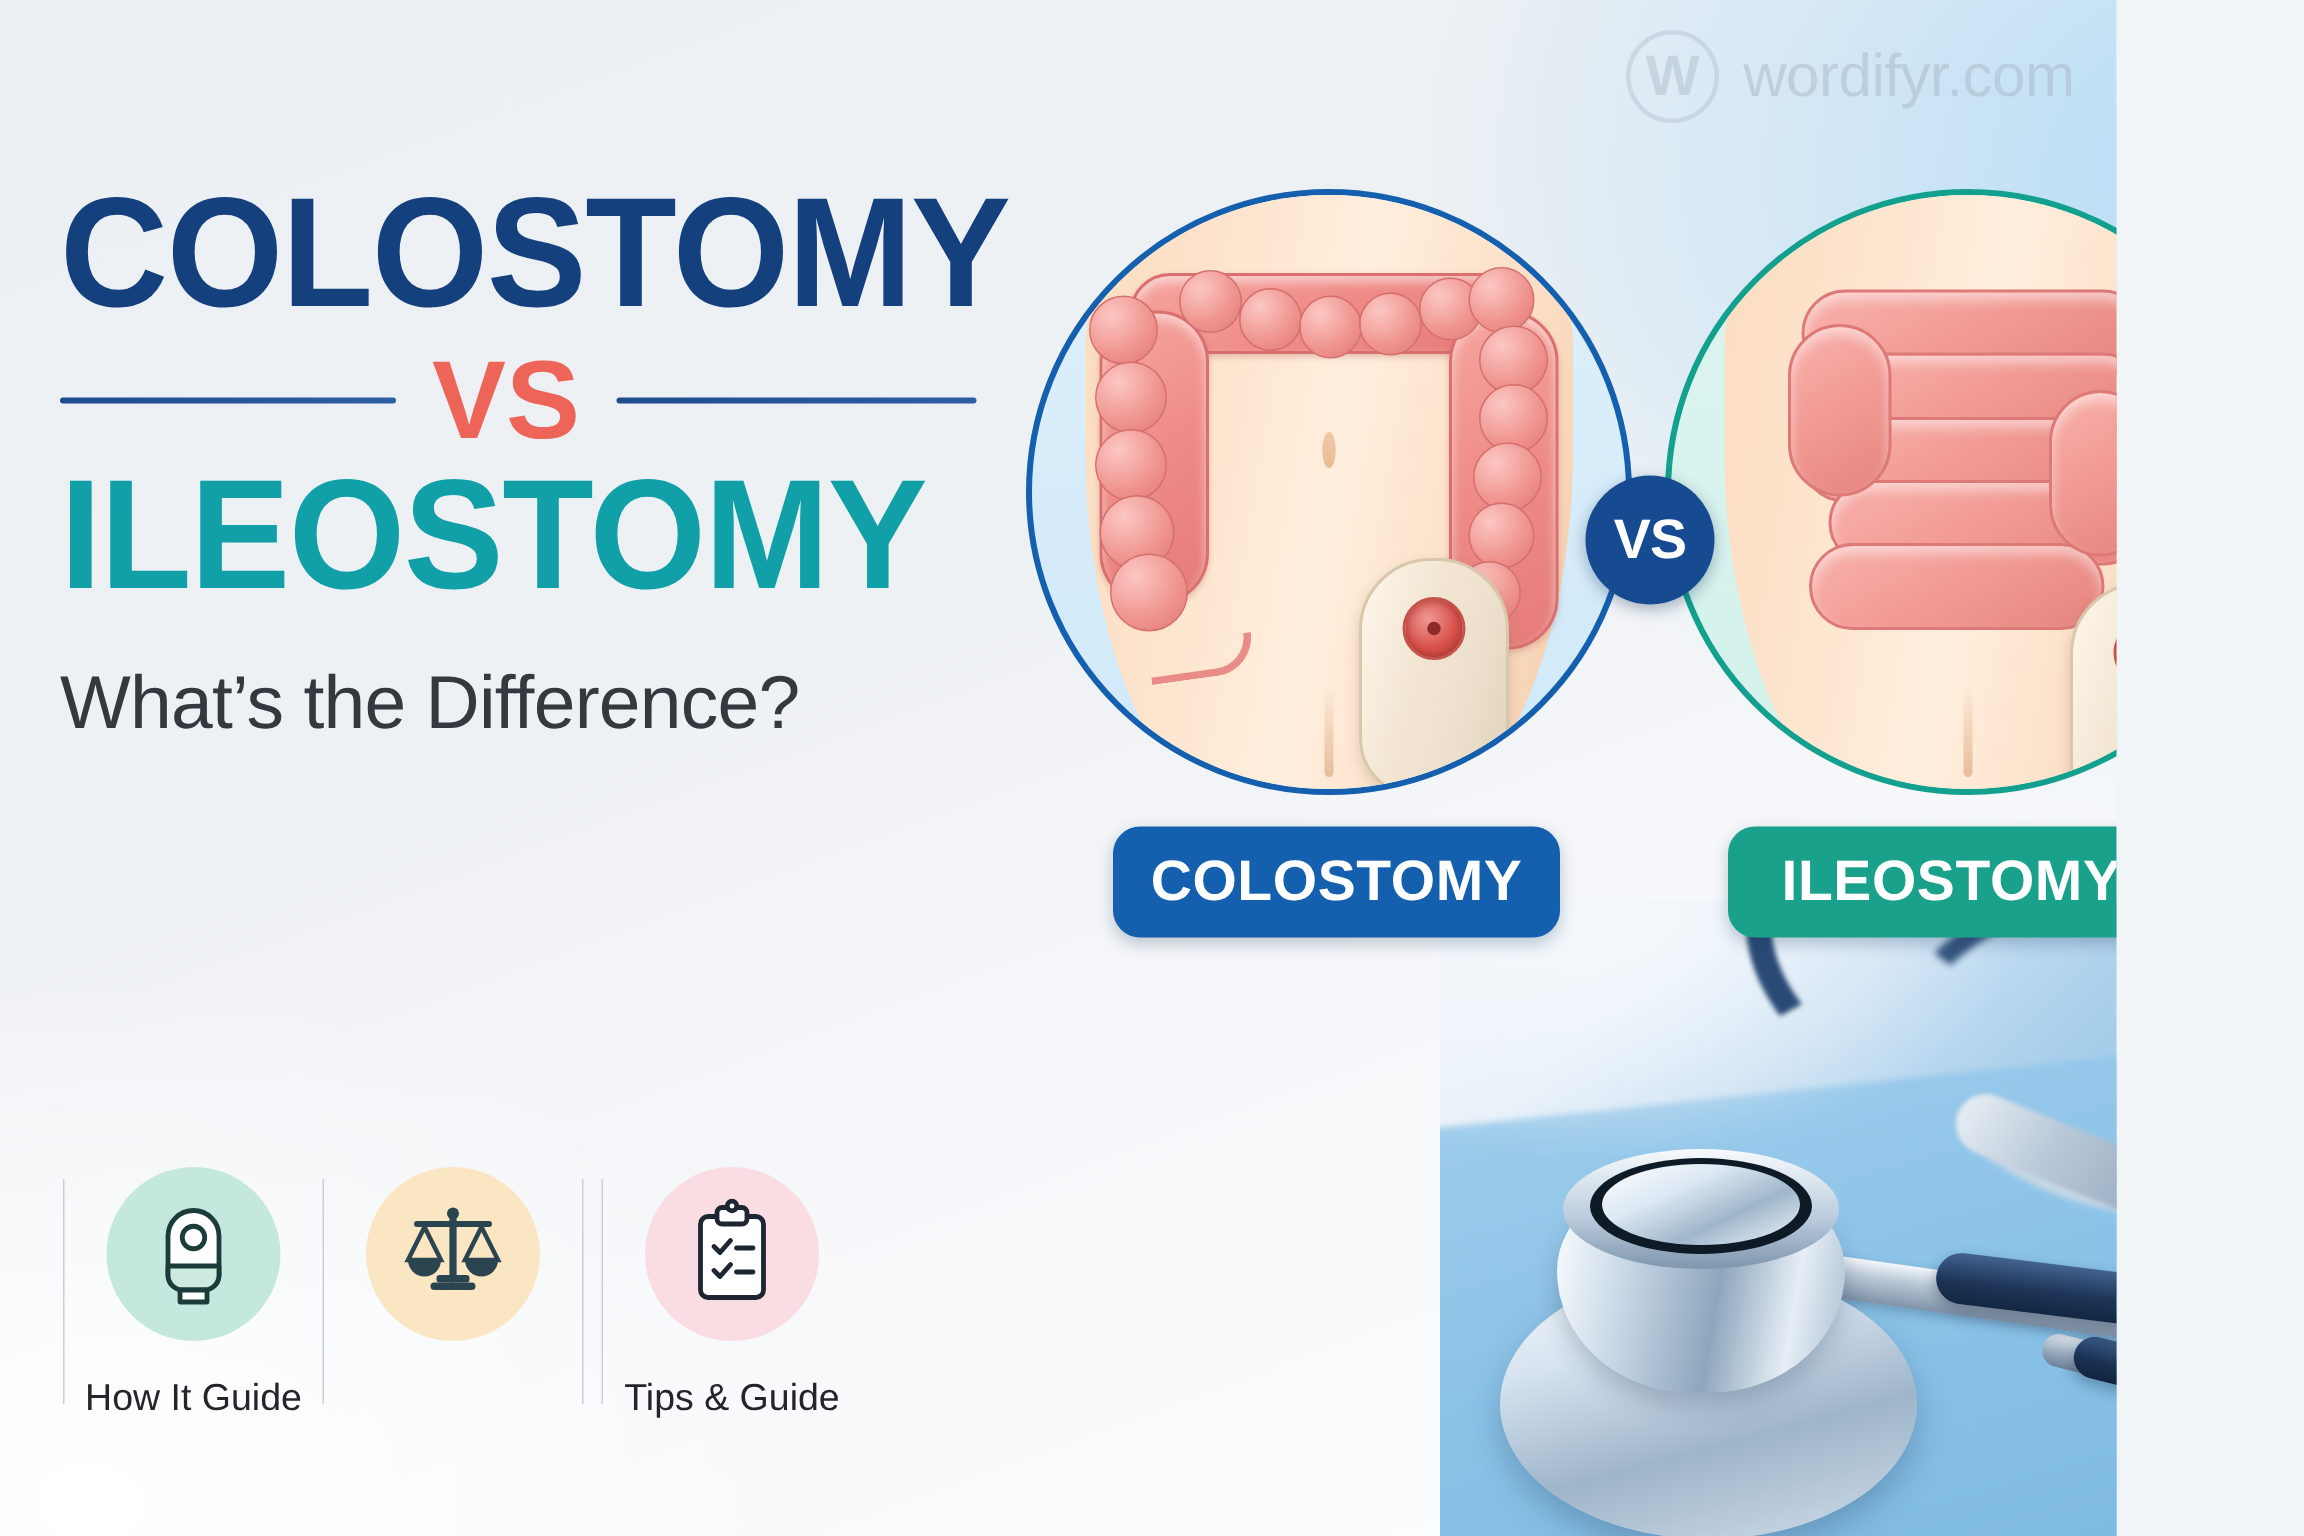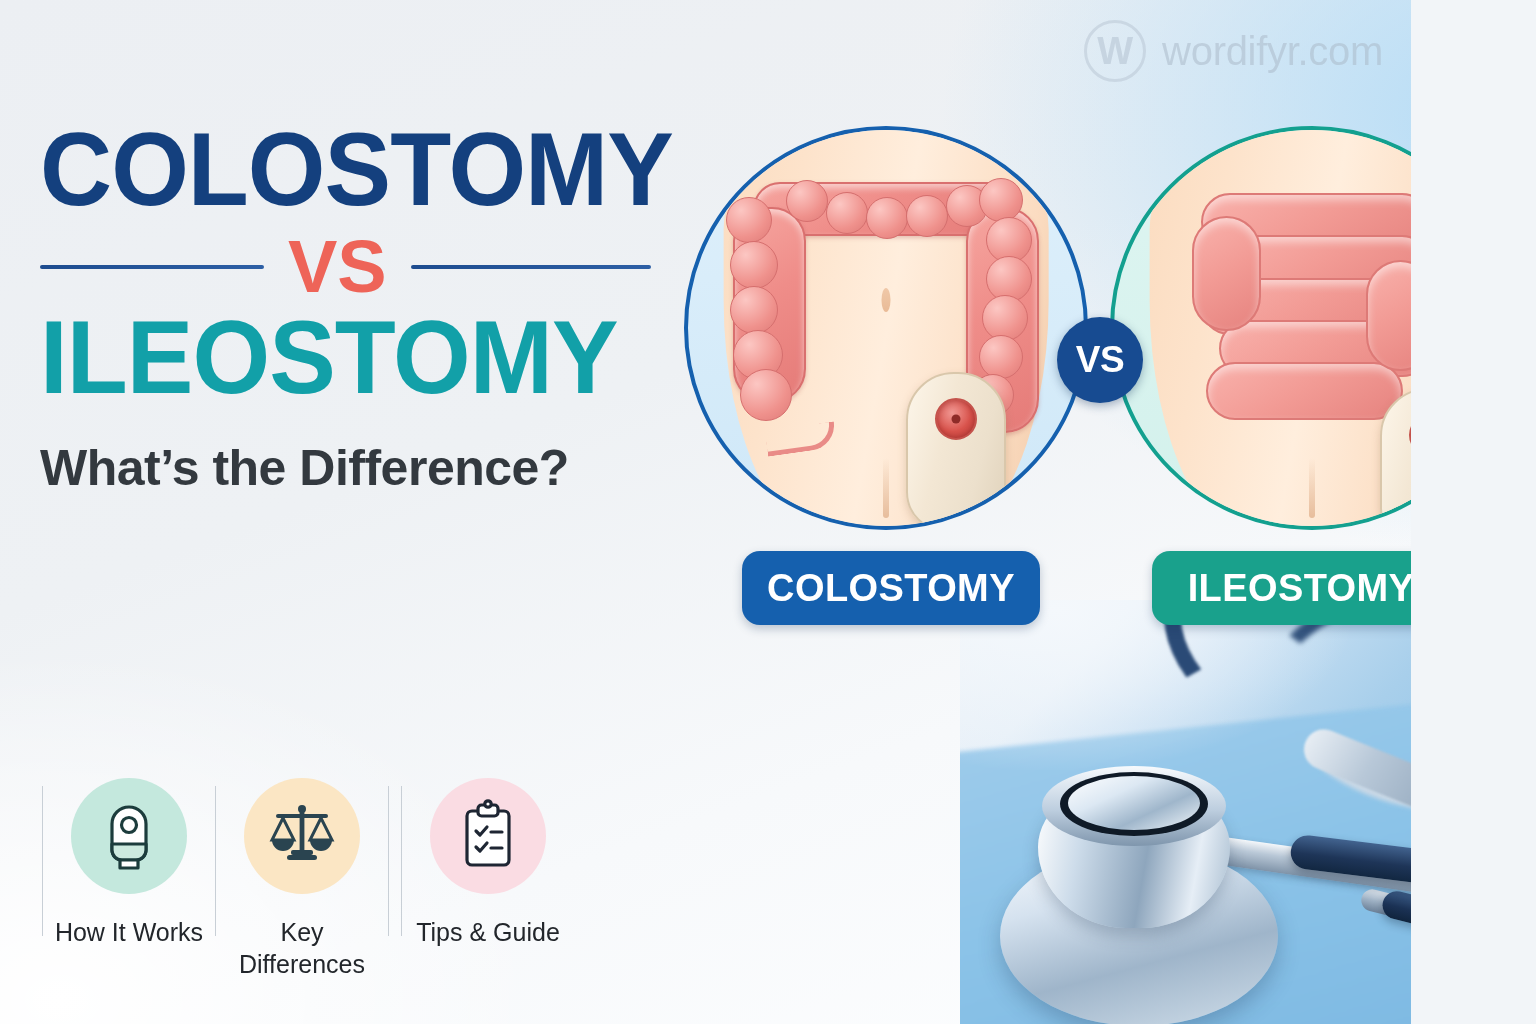--- a/index.html
+++ b/index.html
@@ -134,21 +134,21 @@
   .vsrow .vstxt {
     font-size:74px; font-weight:700; color:#ee6458; padding:0 24px; line-height:1;
     font-family:"Liberation Sans Narrow","Liberation Sans",sans-serif;
   }
   .t2 {
     font-size:104px; line-height:.92; font-weight:700; color:#12a0a8;
     letter-spacing:-1px; transform:scaleX(.96); transform-origin:left;
     font-family:"Liberation Sans Narrow","Liberation Sans",sans-serif;
   }
   .sub {
-    margin-top:34px; font-size:50px; font-weight:700; color:#33393f; letter-spacing:-.5px;
+    margin-top:34px; font-size:50px; font-weight:400; color:#33393f; letter-spacing:-.5px;
   }
   .badgeWrap { margin-top:26px; }
   .guideBadge {
     display:inline-block; background:#154a8a; color:#ffffff;
     font-size:33px; font-weight:700; padding:13px 26px 15px 26px; border-radius:10px;
     box-shadow:0 3px 8px rgba(15,45,85,.28);
   }
 
   
   .illo { position:absolute; border-radius:50%; overflow:hidden; }
@@ -370,40 +370,39 @@
 
     <div class="cell">
       <div class="circIcon" style="background:#C4E8DD">
         <svg width="62" height="72" viewBox="0 0 62 72" fill="none" stroke="#1C3C3C" stroke-width="3.2" stroke-linecap="round" stroke-linejoin="round">
           <path d="M14 24a17 17 0 0 1 34 0v26a10 10 0 0 1-10 10H24a10 10 0 0 1-10-10z" fill="#ffffff"></path>
           <path d="M14 44h34v6a10 10 0 0 1-10 10H24a10 10 0 0 1-10-10z" fill="#cdeadf"></path>
           <circle cx="31" cy="25" r="7.5" fill="#ffffff"></circle>
           <rect x="22" y="60" width="18" height="8" fill="#ffffff"></rect>
         </svg>
       </div>
-      <div class="cellLabel">How It Works</div>
+      <div class="cellLabel">How It Guide</div>
     </div>
 
     <div class="sep"></div>
 
     <div class="cell">
       <div class="circIcon" style="background:#FBE6C4">
         <svg width="74" height="72" viewBox="0 0 74 72" fill="#2A4450">
           <circle cx="37" cy="9" r="4"></circle>
           <rect x="34.6" y="11" width="4.8" height="44" rx="1.6"></rect>
           <rect x="11" y="14" width="52" height="4" rx="2"></rect>
           <rect x="22" y="55" width="30" height="5" rx="2.5"></rect>
           <rect x="26" y="50" width="22" height="5" rx="2"></rect>
           <path d="M18 18 7 40h22z" fill="none" stroke="#2A4450" stroke-width="3"></path>
           <path d="M7 40h22a11 11 0 0 1-22 0z"></path>
           <path d="M56 18 45 40h22z" fill="none" stroke="#2A4450" stroke-width="3"></path>
           <path d="M45 40h22a11 11 0 0 1-22 0z"></path>
         </svg>
       </div>
-      <div class="cellLabel">Key Differences</div>
     </div>
 
     <div class="sep"></div>
 
 
     <div class="sep"></div>
 
     <div class="cell">
       <div class="circIcon" style="background:#FADCE3">
         <svg width="62" height="74" viewBox="0 0 62 74" fill="none" stroke="#1E2633" stroke-width="3.2" stroke-linecap="round" stroke-linejoin="round">

